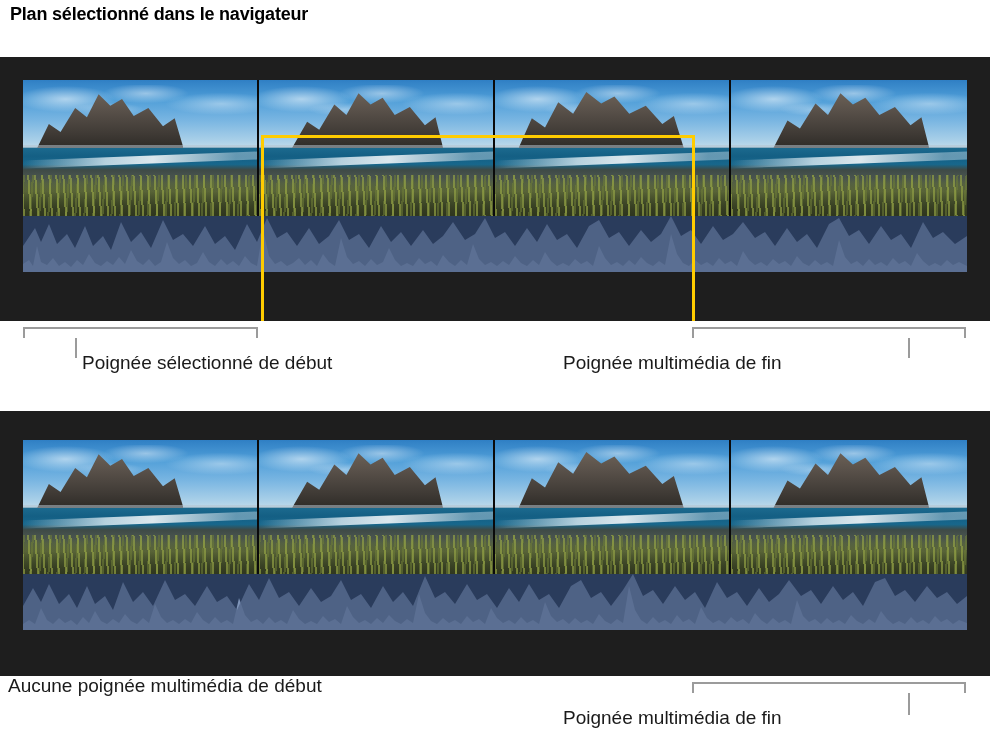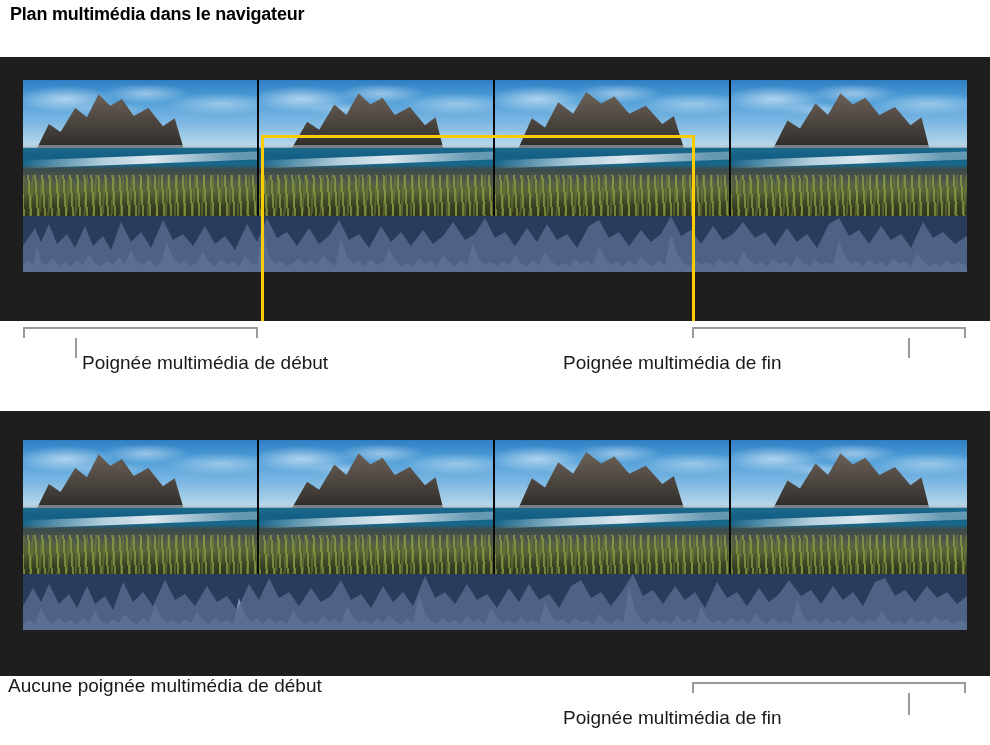--- a/index.html
+++ b/index.html
@@ -214,21 +214,21 @@
     white-space: nowrap;
   }
   #label-start-handle-top { left: 82px;  top: 352px; }
   #label-end-handle-top   { left: 563px; top: 352px; }
   #label-no-start-handle  { left: 8px;   top: 675px; }
   #label-end-handle-bottom{ left: 563px; top: 707px; }
 </style>
 </head>
 <body>
 
-<div id="page-title">Plan multimédia dans le navigateur</div>
+<div id="page-title">Plan sélectionné dans le navigateur</div>
 
 <div class="timeline-panel" id="timeline-panel-top">
 
   <div class="filmstrip" id="filmstrip-top">
 
     <div class="video-row">
       <div class="frame" style="width:236px">
         <div class="scene" style="width:236px; left:0">
             <div class="mountain" style="left:6%; width:62%; clip-path: polygon(0% 100%, 8% 58%, 16% 72%, 26% 30%, 34% 46%, 42% 6%, 50% 26%, 58% 14%, 66% 44%, 76% 30%, 86% 62%, 94% 48%, 100% 100%);"></div>
             <div class="far-shore"></div>
@@ -269,21 +269,21 @@
       </svg>
     </div>
   </div>
 
   <div class="selection" id="selection-top"></div>
 
 </div>
 
 <div class="bracket" id="bracket-start-handle-top"></div>
 <div class="leader" id="leader-start-handle-top"></div>
-<div class="callout-label" id="label-start-handle-top">Poignée multimédia de début</div>
+<div class="callout-label" id="label-start-handle-top">Poignée sélectionné de début</div>
 
 <div class="bracket" id="bracket-end-handle-top"></div>
 <div class="leader" id="leader-end-handle-top"></div>
 <div class="callout-label" id="label-end-handle-top">Poignée multimédia de fin</div>
 
 <div class="timeline-panel" id="timeline-panel-bottom">
 
   <div class="filmstrip" id="filmstrip-bottom">
 
     <div class="video-row">

